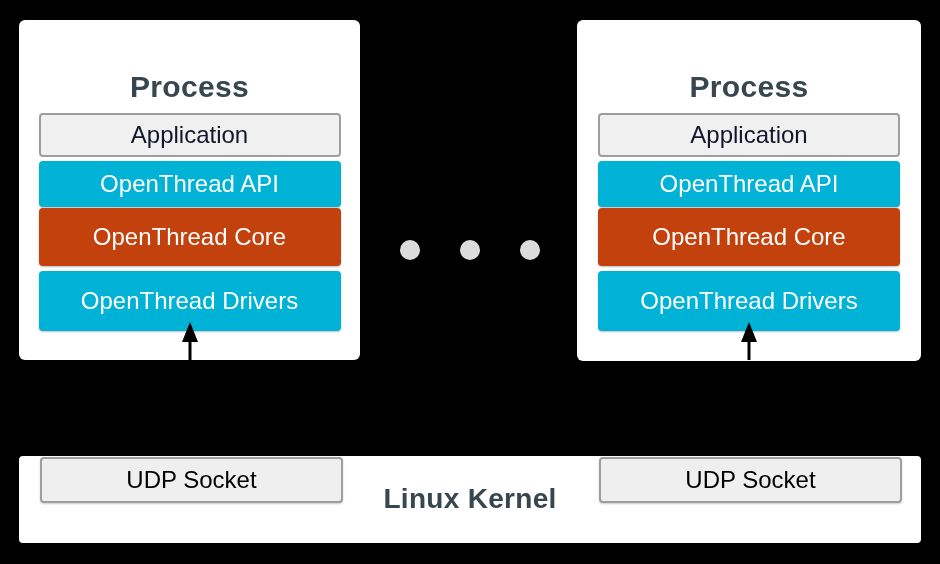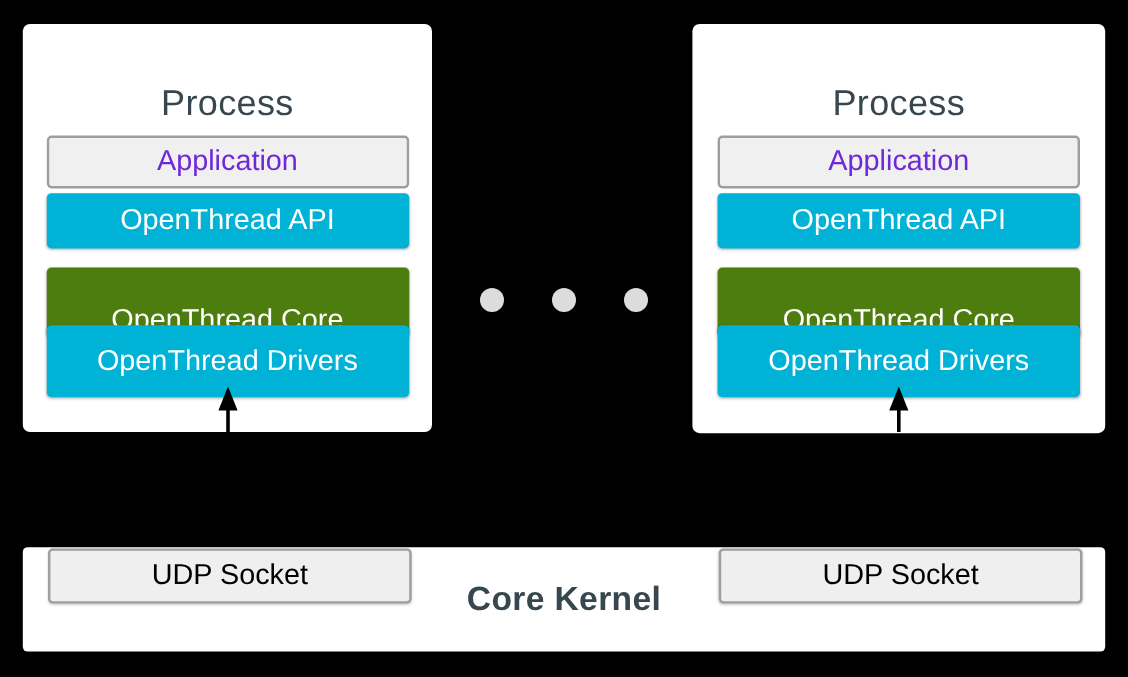--- a/index.html
+++ b/index.html
@@ -21,41 +21,41 @@
   }
   .card-left  { left: 19px;  top: 20px; width: 341px; height: 340px; }
   .card-right { left: 577px; top: 20px; width: 344px; height: 341px; }
 
   .card-title {
     position: absolute;
     left: 0; right: 0; top: 50px;
     margin: 0;
     text-align: center;
     font-size: 30px;
-    font-weight: 400;
+    font-weight: 700;
     color: #37474F;
     letter-spacing: 0.3px;
   }
 
   .layer {
     position: absolute;
     left: 50%;
     transform: translateX(-50%);
     width: 302px;
     display: flex;
     align-items: center;
     justify-content: center;
     border-radius: 4px;
     font-size: 24px;
     box-sizing: border-box;
     box-shadow: 0 1px 2px rgba(0,0,0,0.25);
   }
-  .layer-app     { top: 93px;  height: 44px; background: #F0F0F0; border: 2px solid #9E9E9E; color: #6d28d9; box-shadow: none; justify-content: center; }
+  .layer-app     { top: 93px;  height: 44px; background: #F0F0F0; border: 2px solid #9E9E9E; color: #0f172a; box-shadow: none; justify-content: center; }
   .layer-api     { top: 141px; height: 46px; background: #00B2D6; color: #ffffff; }
-  .layer-core    { top: 203px; height: 58px; background: #4d7c0f; color: #ffffff; align-items: flex-end; }
+  .layer-core    { top: 188px; height: 58px; background: #c2410c; color: #ffffff; }
   .layer-drivers { top: 251px; height: 60px; background: #00B2D6; color: #ffffff; }
 
   
   .arrow-up {
     position: absolute;
     left: 50%;
     transform: translateX(-50%);
     top: 302px;
     width: 16px;
     height: 38px;
@@ -175,21 +175,21 @@
     <div class="layer layer-drivers">
       <span>OpenThread Drivers</span>
     </div>
     <div class="arrow-up">
       <div class="head"></div>
       <div class="stem"></div>
     </div>
   </section>
 
   <div class="kernel-bar">
-    <div class="kernel-label">Core Kernel</div>
+    <div class="kernel-label">Linux Kernel</div>
   </div>
 
   <div class="udp-socket udp-left">
     <span>UDP Socket</span>
   </div>
   <div class="udp-socket udp-right">
     <span>UDP Socket</span>
   </div>
 
 </div>

